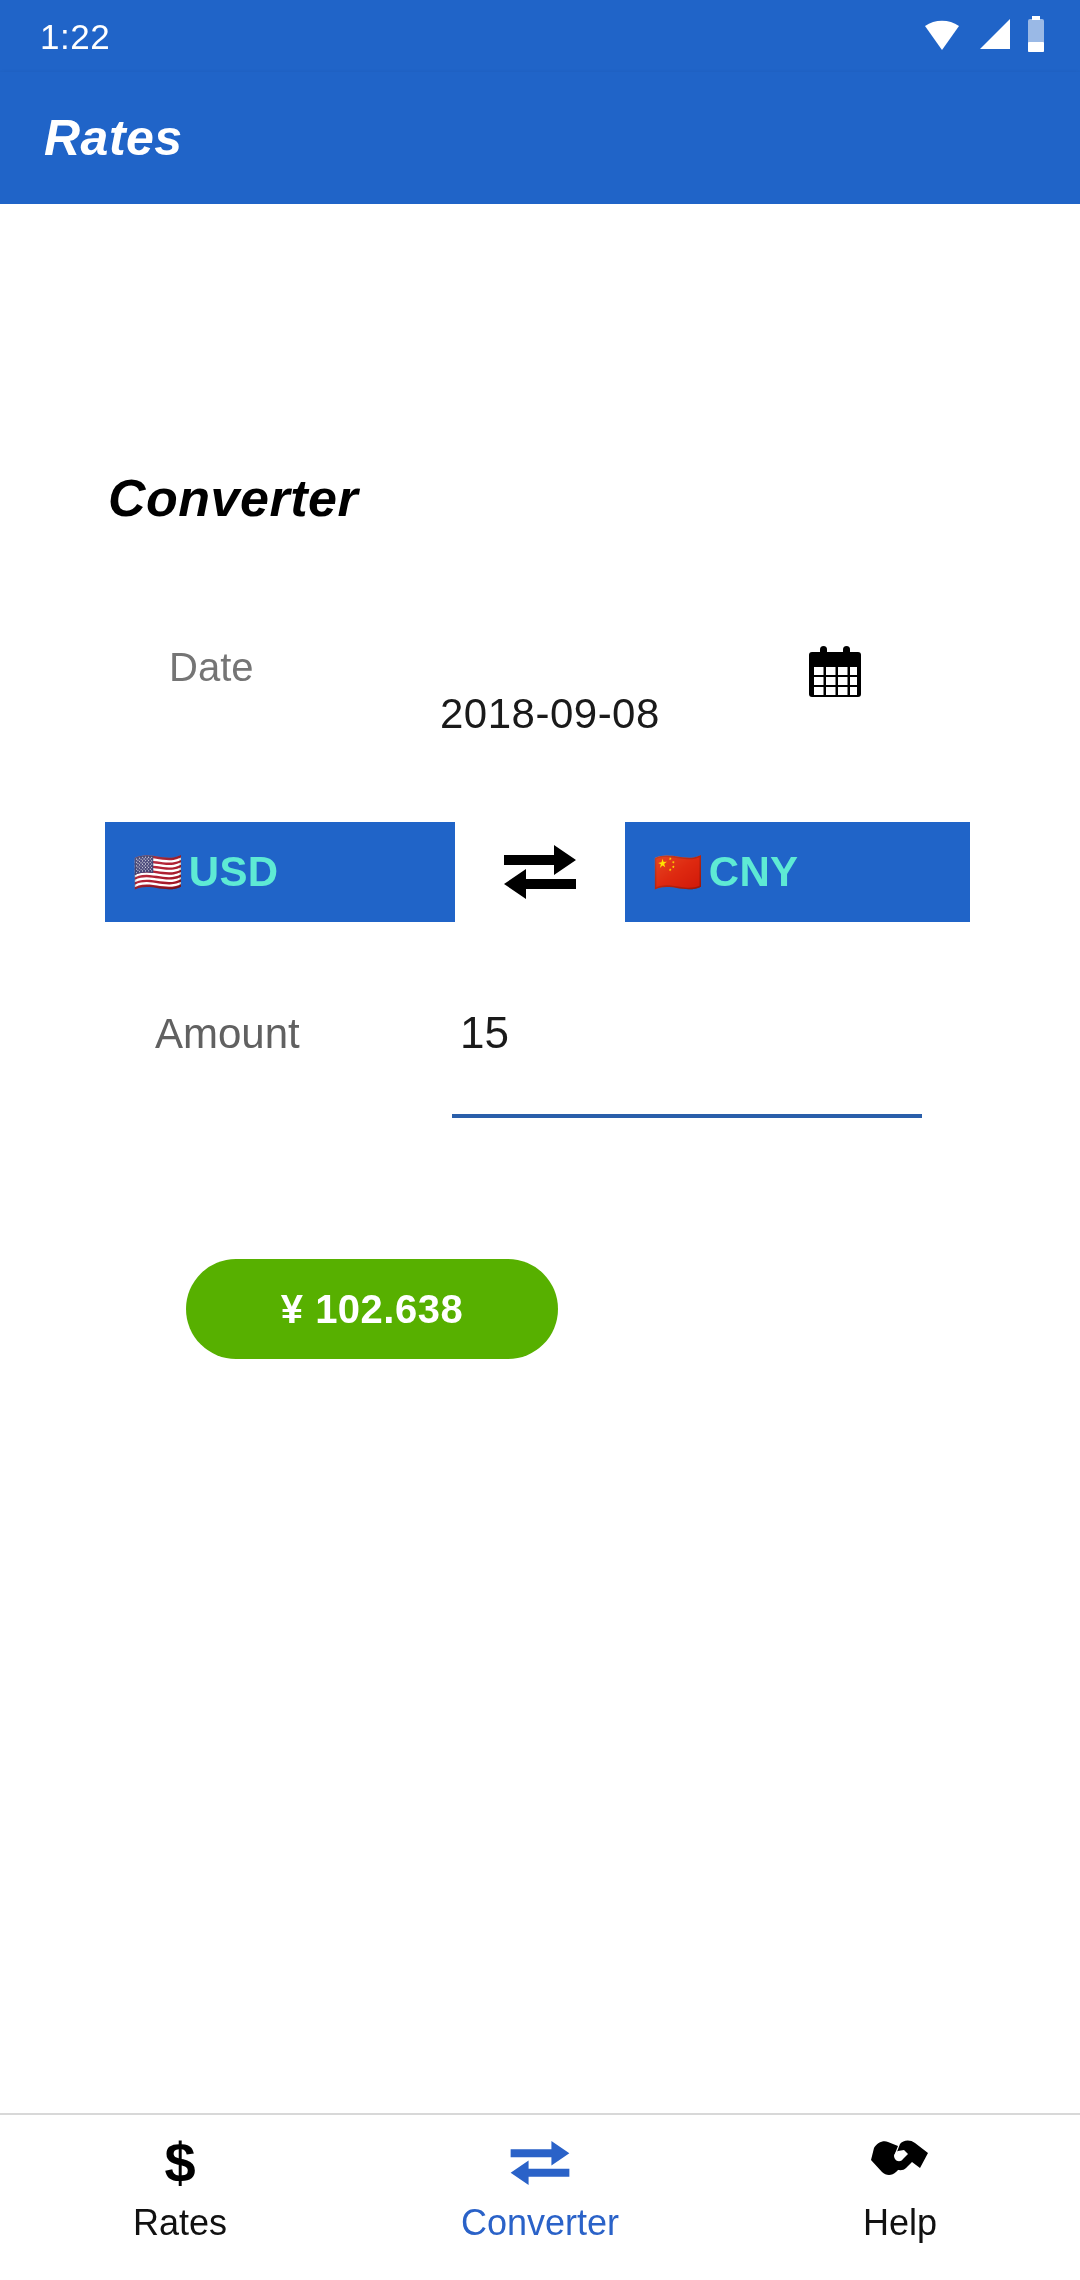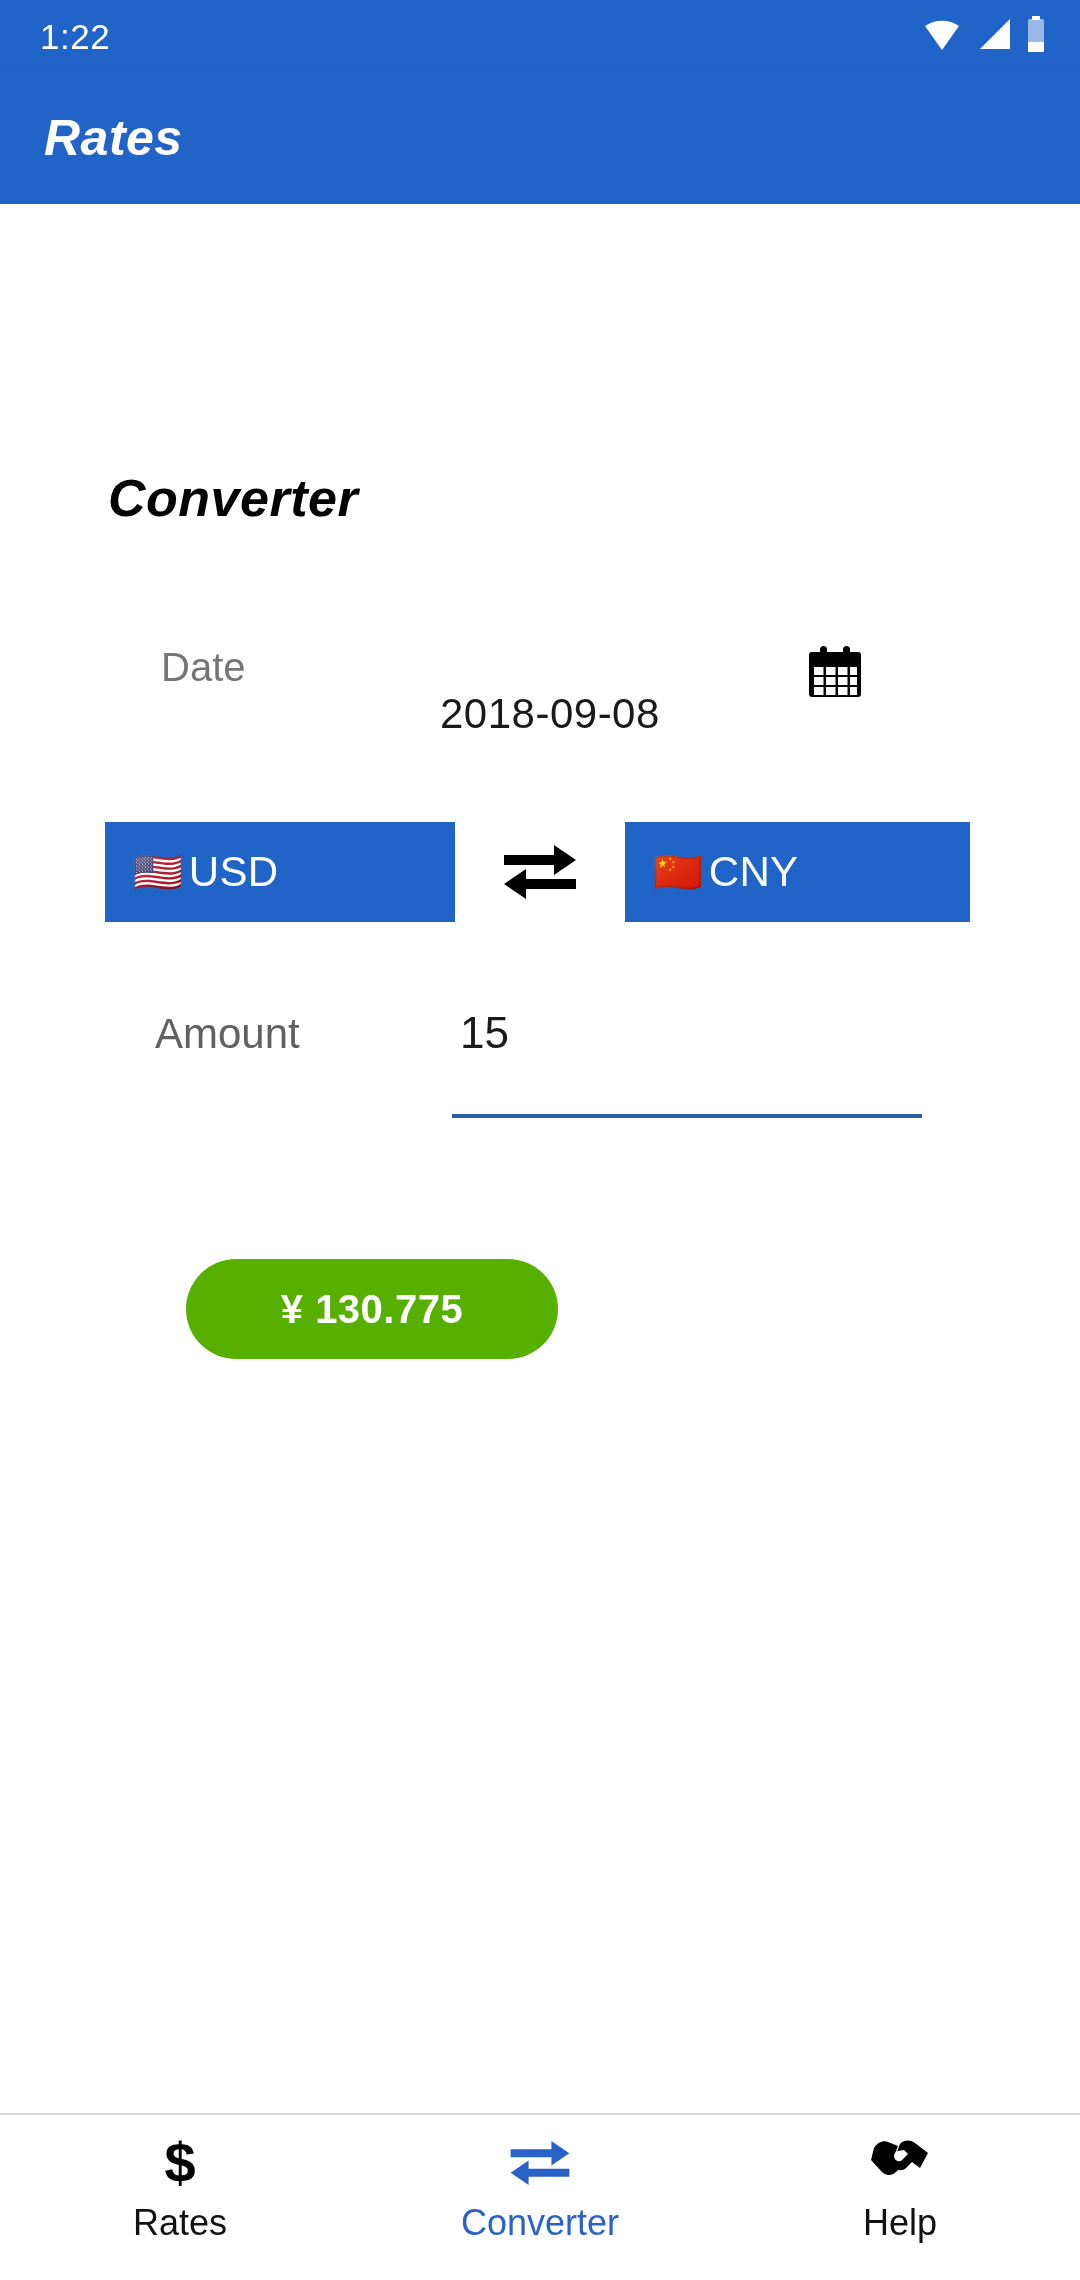--- a/index.html
+++ b/index.html
@@ -47,21 +47,21 @@
     position:absolute; left:108px; top:264px;
     font-size:52px; font-weight:bold; font-style:italic; color:#000000;
     letter-spacing:.5px;
   }
 
   
   .date-row{
     position:absolute; left:0; top:427px; width:1080px; height:78px;
   }
   .date-label{
-    position:absolute; left:161px; top:14px;
+    position:absolute; left:169px; top:14px;
     font-size:40px; color:#757575;
   }
   .date-value{
     position:absolute; left:440px; top:11px;
     font-size:42px; color:#1a1a1a; letter-spacing:.5px;margin-top:48px;
   }
   .calendar-btn{
     position:absolute; left:806px; top:13px; width:58px; height:56px;
     display:flex; align-items:center; justify-content:center;
   }
@@ -73,21 +73,21 @@
   .currency-box{
     position:absolute; top:0; height:100px;
     background:#2064c8;
     display:flex; align-items:center; gap:6px;
     padding-left:28px;
   }
   .currency-box.from{ left:105px; width:350px; }
   .currency-box.to  { left:625px; width:345px; }
   .flag{ font-size:40px; line-height:1; }
   .ccy-code{
-    color:#ffffff; font-size:42px; font-weight:400; letter-spacing:.3px;
+    color:#5eead4; font-size:42px; font-weight:700; letter-spacing:.3px;
   }
   .swap-btn{
     position:absolute; left:500px; top:18px; width:80px; height:64px;
     display:flex; align-items:center; justify-content:center;
   }
 
   
   .amount-row{
     position:absolute; left:0; top:790px; width:932px; height:140px;
   }
@@ -221,21 +221,21 @@
 
   <div class="amount-row">
     <span class="amount-label">Amount</span>
     <div class="amount-field">
       <span class="amount-value">15</span>
       <div class="amount-underline"></div>
     </div>
   </div>
 
   <div class="result-btn">
-    <span>¥ 130.775</span>
+    <span>¥ 102.638</span>
   </div>
 
 </div>
 
 <div class="bottom-divider"></div>
 <div class="bottomnav">
 
   <div class="nav-item">
     <span class="nav-icon">
       <span class="dollar-glyph">$</span>

